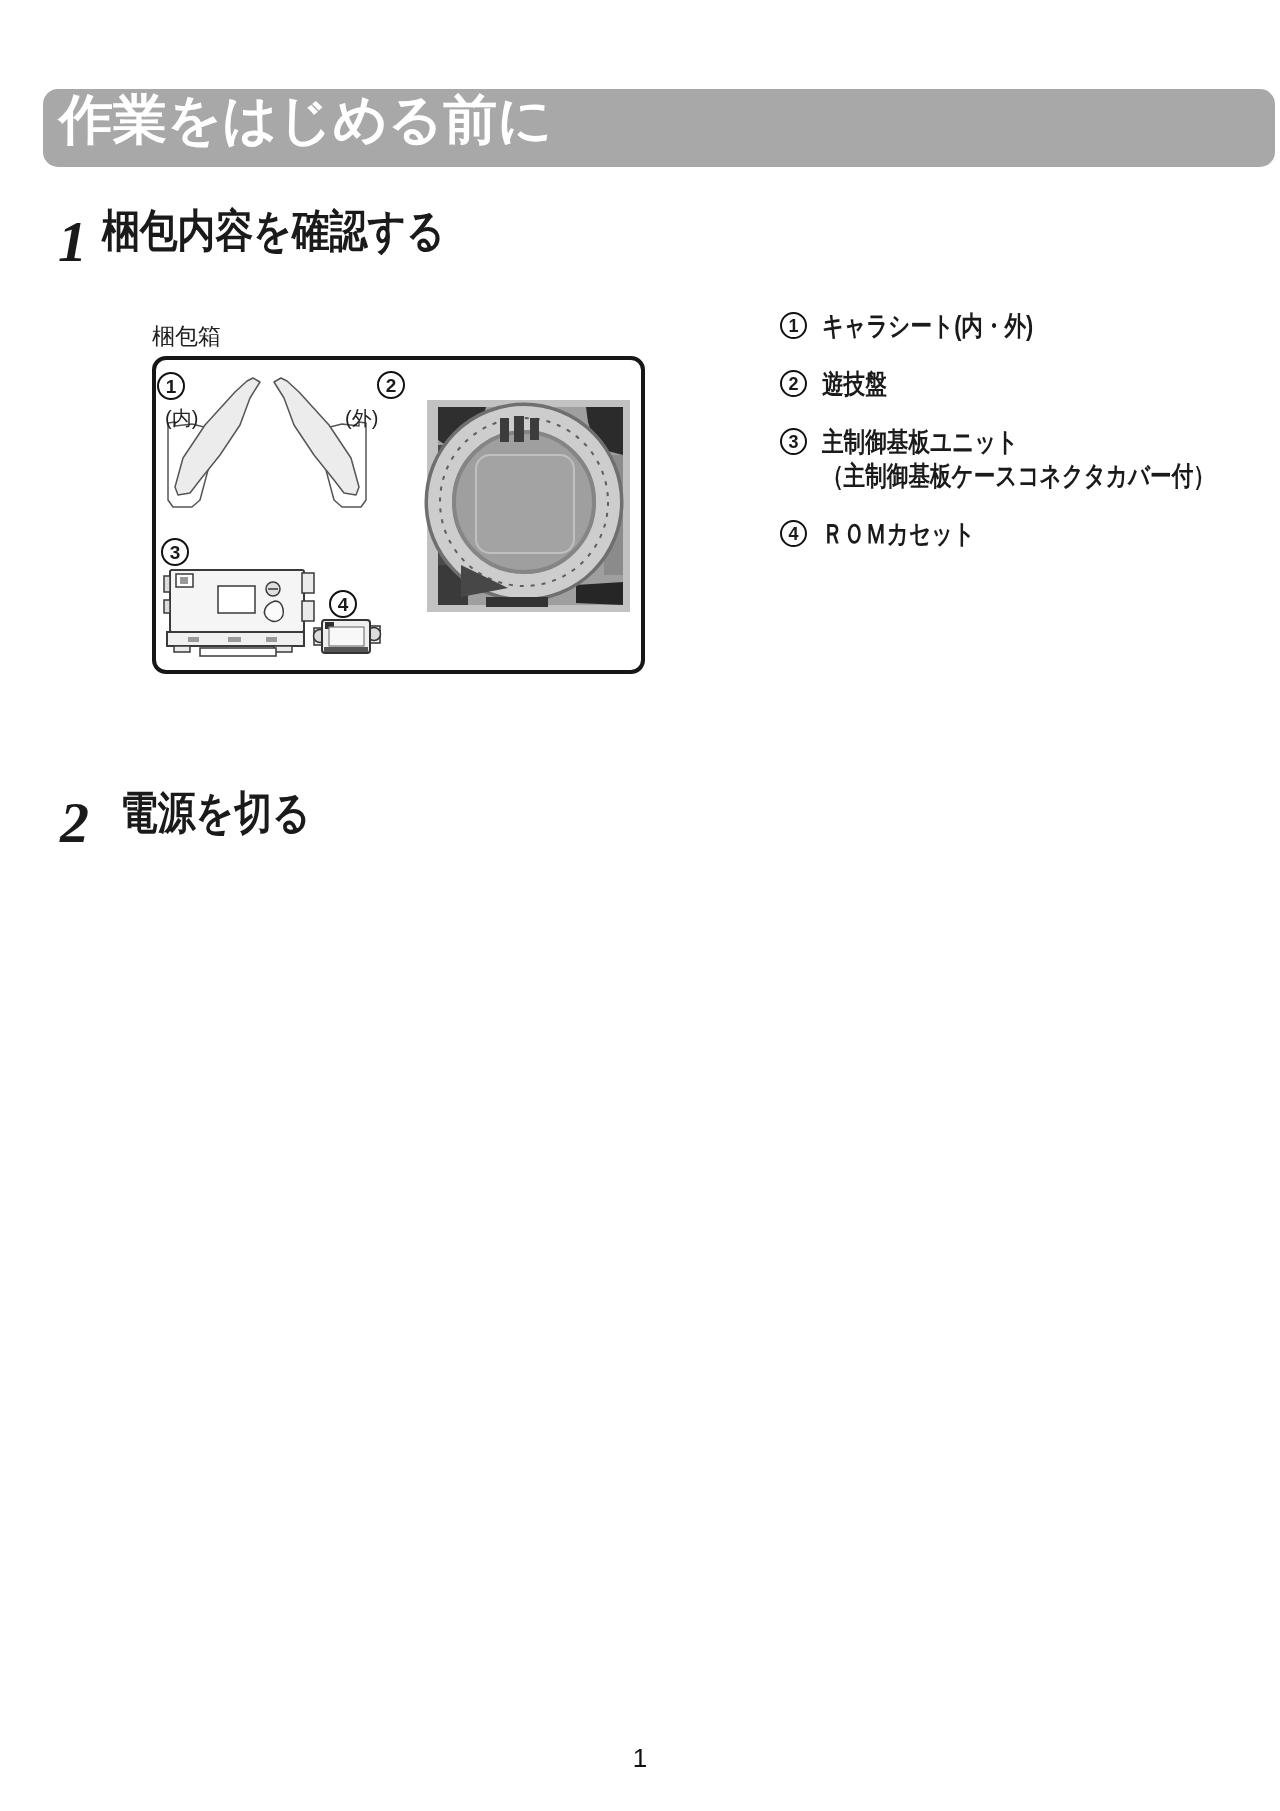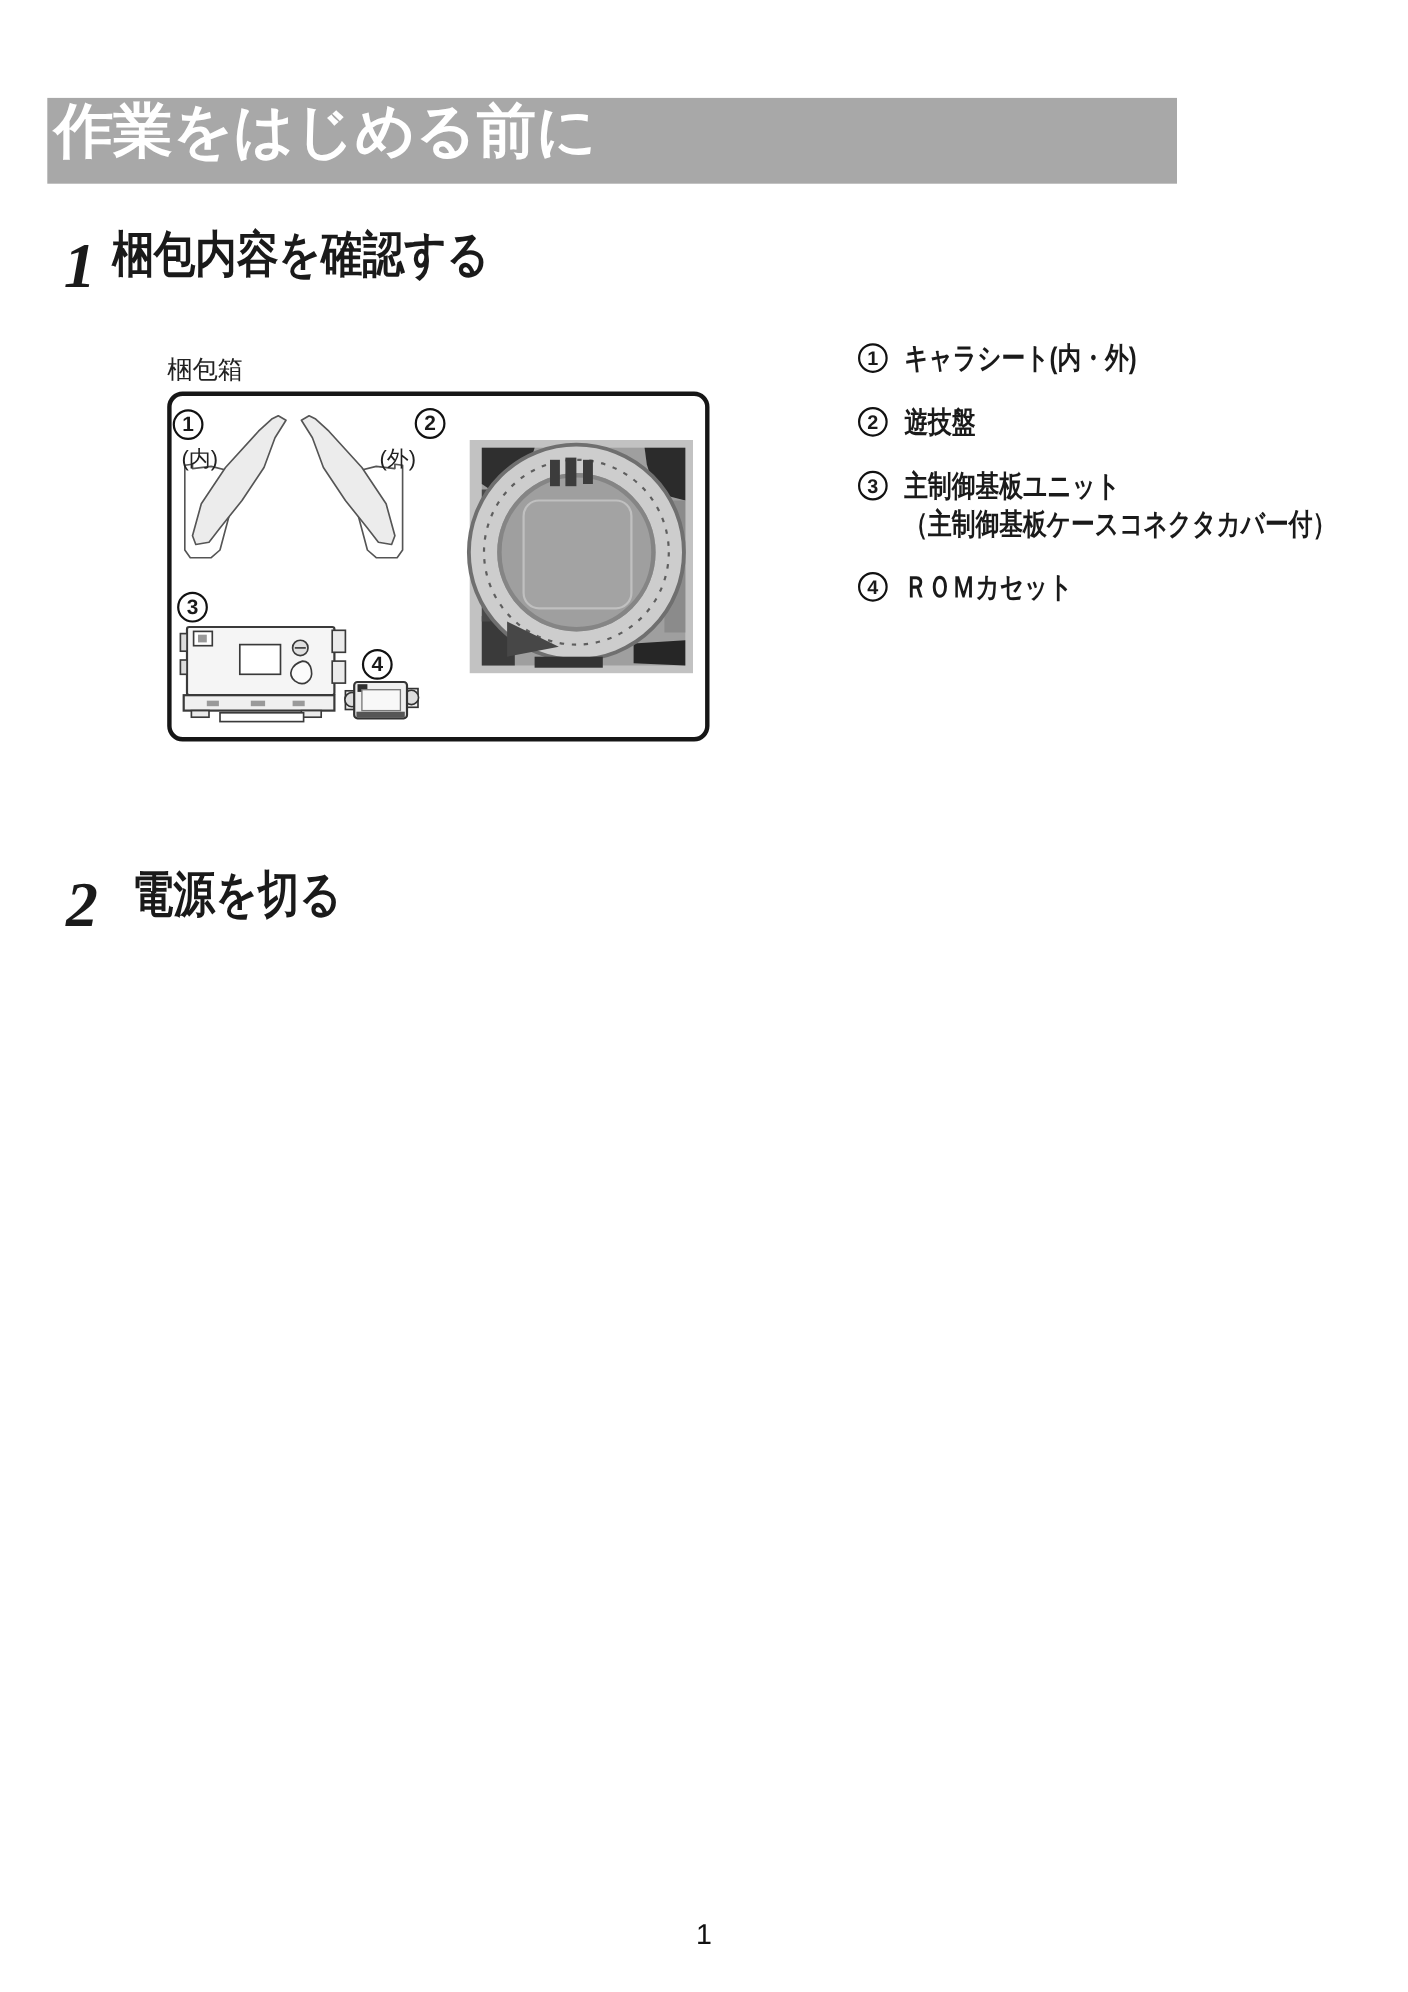--- a/index.html
+++ b/index.html
@@ -4,23 +4,23 @@
 <style>
   html,body { margin:0; padding:0; background:#ffffff; }
   .page {
     position:relative; width:1280px; height:1811px; background:#ffffff;
     font-family:"Liberation Sans","DejaVu Sans",sans-serif; color:#1a1a1a;
     overflow:hidden;
   }
 
   
   .header-bar {
-    position:absolute; left:43px; top:89px; width:1027px; height:78px;
+    position:absolute; left:43px; top:89px; width:1232px; height:78px;
     background:#a8a8a8; display:flex; align-items:center;
-    padding-left:6px; box-sizing:border-box;
+    padding-left:16px; box-sizing:border-box;border-radius:15px;
   }
   .header-title {
     color:#ffffff; font-weight:bold; font-size:54px; line-height:1;
     position:relative; top:-9px; white-space:nowrap;
   }
 
   
   .step-num {
     position:absolute;
     font-family:"Liberation Serif","DejaVu Serif",serif;

